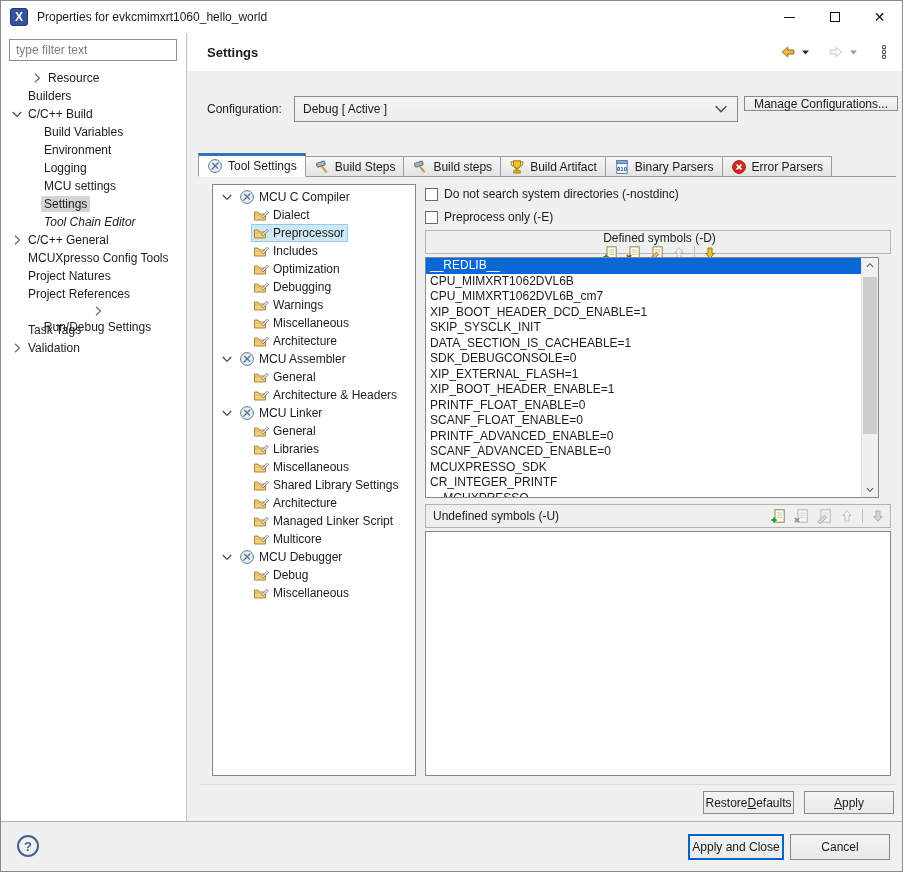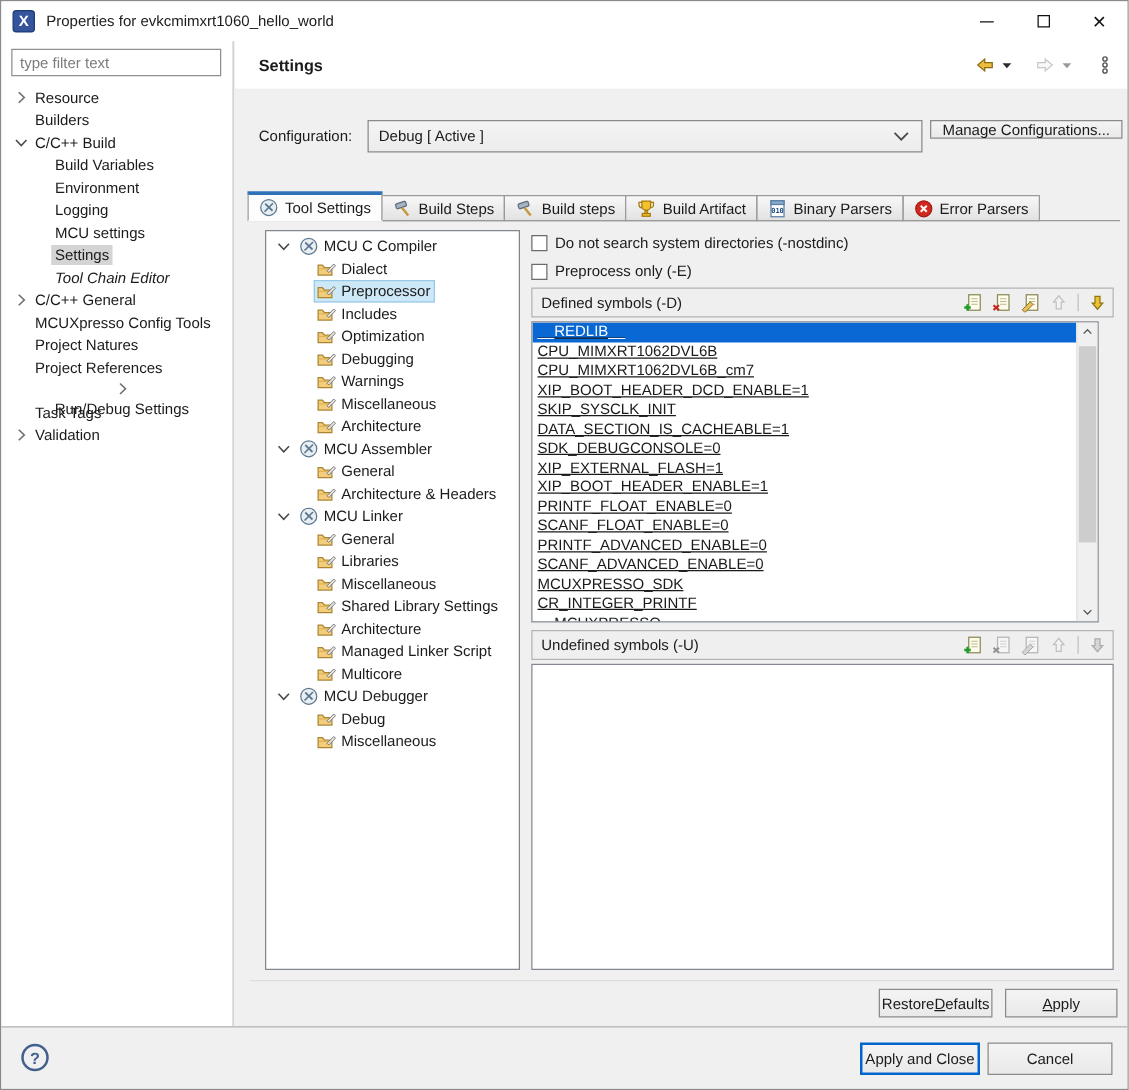--- a/index.html
+++ b/index.html
@@ -60,21 +60,21 @@
   .tool-row .hl{display:flex;align-items:center;gap:4px;padding:0 3px 0 1px;border:1px solid transparent;justify-content:center;}
   .tool-row.selected .hl{background:var(--tree-sel-bg,#cde8f6);border:1px solid var(--tree-sel-border,#9ac9e8);}
   
   .cb-row{position:absolute;display:flex;align-items:center;gap:6px;cursor:default;}
   .cb{width:13px;height:13px;background:#fff;border:1px solid #6b6b6b;flex:0 0 13px;}
   .group-header{position:absolute;left:237px;width:466px;height:24px;background:#efefef;border:1px solid #b4b4b4;
     display:flex;align-items:center;padding:0 4px 0 7px;}
   .group-header .g-title{flex:1;}
   .tb{display:flex;align-items:center;gap:7px;}
   .tb-sep{width:1px;height:14px;background:#c0c0c0;}
-  .list-box{position:absolute;left:237px;background:#fff;border:1px solid #828790;overflow:hidden;text-decoration:underline;}
+  .list-box{position:absolute;left:237px;background:#fff;border:1px solid #828790;overflow:hidden;}
   .d-list{top:186px;width:454px;height:241px;}
   .u-list{top:460px;width:466px;height:245px;}
   .sym-row{height:15.5px;line-height:15.5px;padding-left:4px;overflow:hidden;white-space:nowrap;width:calc(100% - 17px);cursor:default;}
   .sym-row.selected{background:var(--sel-blue,#0a68d4);color:#fff;width:calc(100% - 17px);}
   
   .sbar{position:absolute;top:0;right:0;width:17px;height:100%;background:#f0f0f0;border-left:1px solid #e2e2e2;}
   .sbar .s-up,.sbar .s-down{position:absolute;left:0;width:100%;height:15px;display:flex;align-items:center;justify-content:center;}
   .sbar .s-up{top:0;} .sbar .s-down{bottom:0;}
   .sbar .thumb{position:absolute;left:1px;right:1px;top:19px;height:157px;background:#cdcdcd;}
   
@@ -106,21 +106,21 @@
         </div>
       <div class="win-btn">
           <span class="glyph-close">✕</span>
         </div>
     </div>
   </div>
 
   <div class="sidebar">
     <input class="filter-input" placeholder="type filter text" style="">
     <div class="nav-tree">
-        <div class="tree-row" style="padding-left: 8px;">
+        <div class="tree-row" style="padding-left: 8px; margin-left: 20px;">
           <span class="twisty">
             <svg viewBox="0 0 16 16">
               <path d="M6 3.8 L10.4 8 L6 12.2" fill="none" stroke="#6e6e6e" stroke-width="1.3"></path>
             </svg>
           </span>
           <span class="tree-label">Resource</span>
         </div>
         <div class="tree-row" style="padding-left: 8px;">
           <span class="twisty"></span>
           <span class="tree-label">Builders</span>
@@ -605,21 +605,21 @@
 
     <label class="cb-row" style="left:237px;top:116px;">
       <span class="cb"></span>
       <span>Do not search system directories (-nostdinc)</span>
     </label>
     <label class="cb-row" style="left:237px;top:139px;">
       <span class="cb"></span>
       <span>Preprocess only (-E)</span>
     </label>
 
-    <div class="group-header" style="top:159px;">
+    <div class="group-header" style="top:159px;flex-direction:column;">
       <span class="g-title">Defined symbols (-D)</span>
       <span class="tb">
           <span class="icn">
             <svg viewBox="0 0 16 16">
               <rect x="5" y="1.8" width="9.2" height="12.4" fill="#fffceb" stroke="#8a8a5c"></rect>
               <path d="M7 5h5.2M7 7.2h5.2M7 9.4h5.2" stroke="#b9b98f" stroke-width="0.8"></path>
               <path d="M4 9.4 v5.2 M1.4 12 h5.2" stroke="#1f9b2c" stroke-width="1.9"></path>
             </svg>
           </span>
           <span class="icn">

